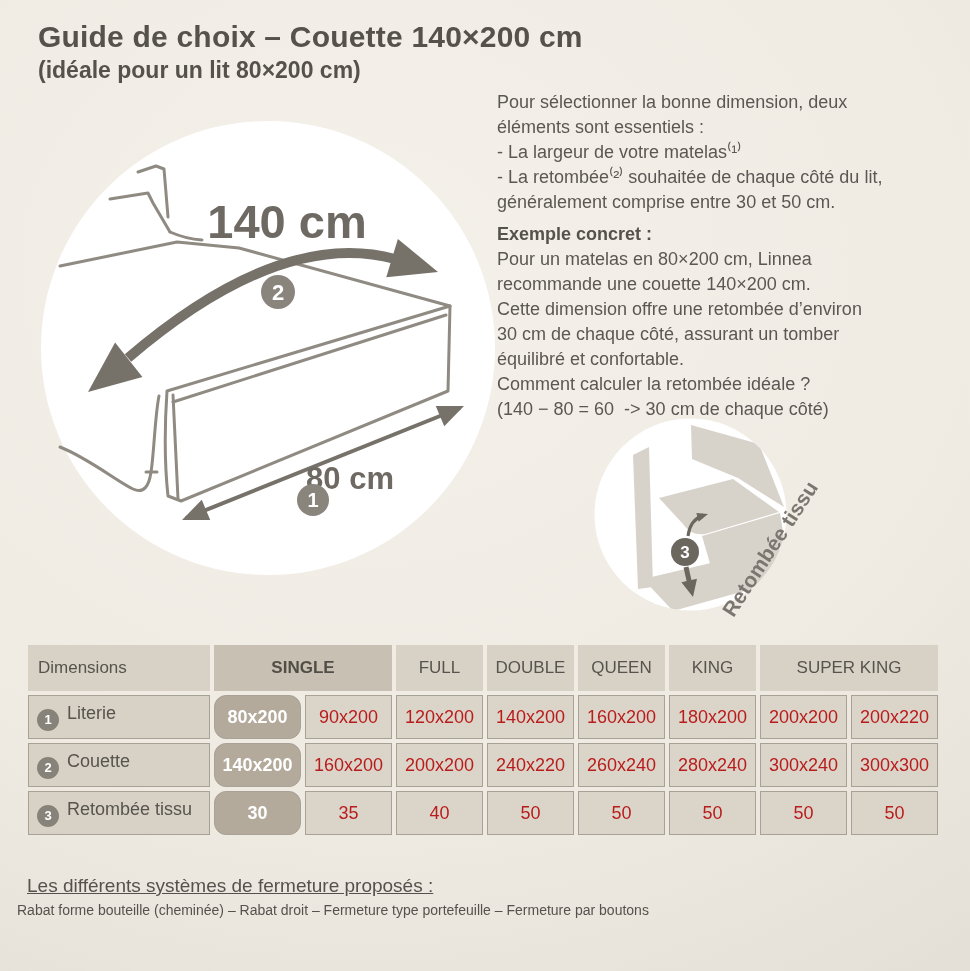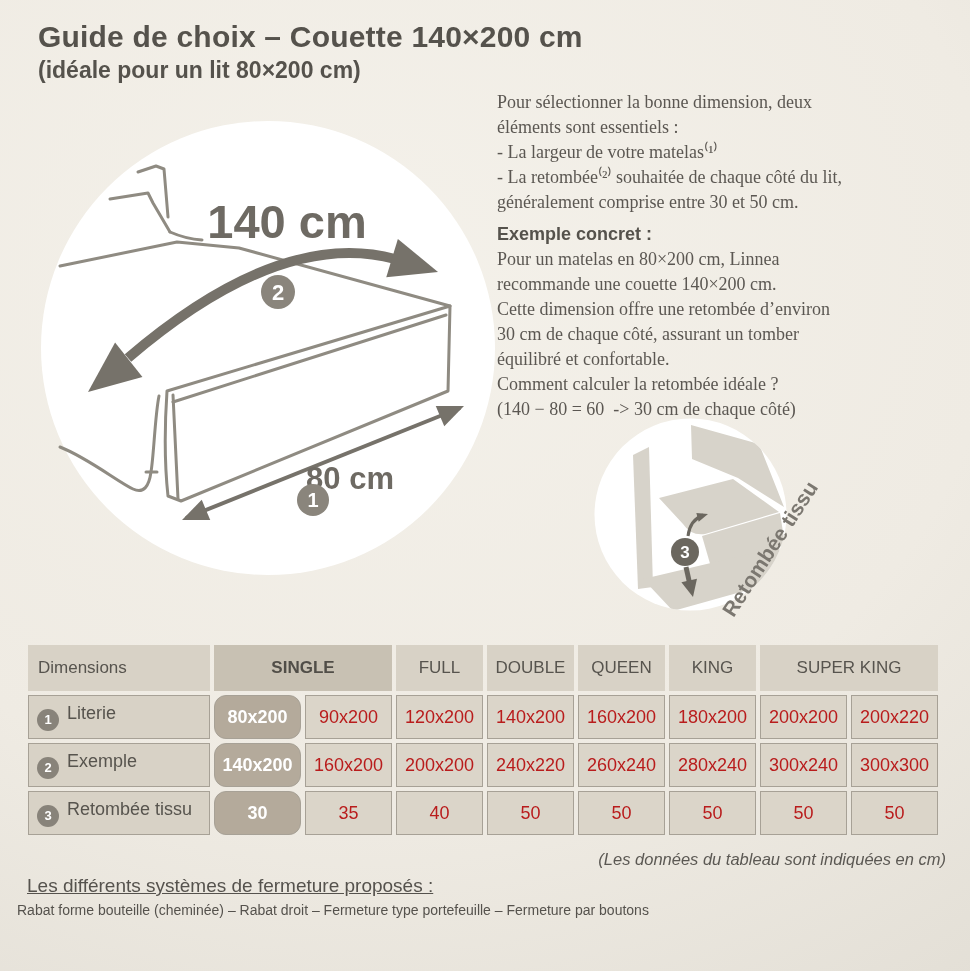--- a/index.html
+++ b/index.html
@@ -17,21 +17,21 @@
     font-size: 30px; font-weight: 700; color: #55524c; letter-spacing: .2px;
   }
   .subtitle {
     position: absolute; left: 38px; top: 57px; margin: 0;
     font-size: 23px; font-weight: 700; color: #55524c;
   }
   .right-col {
     position: absolute; left: 497px; top: 90px; width: 468px;
     font-size: 18px; line-height: 25px; color: #5b5752;
   }
-  .pre { white-space: pre-wrap; margin: 0; font-family: Liberation Serif, serif; }
+  .pre { white-space: pre-wrap; margin: 0; }
   .example-heading { margin: 7px 0 0 0; font-weight: 700; color: #55524c; }
   .big-circle { position: absolute; left: 40px; top: 120px; width: 456px; height: 456px; }
   .small-circle { position: absolute; left: 593px; top: 417px; width: 195px; height: 195px; }
   .big-circle svg, .small-circle svg { display:block; width:100%; height:100%; }
   svg text { font-family: "Liberation Sans", sans-serif; }
   .retombee-label {
     position: absolute; left: 736px; top: 598px; height: 22px;
     font-size: 21px; font-weight: 700; color: #7b7770; white-space: nowrap;
     transform: rotate(-57deg); transform-origin: 0 100%;
   }
@@ -188,21 +188,21 @@
       <td>90x200</td>
       <td>120x200</td>
       <td>140x200</td>
       <td>160x200</td>
       <td>180x200</td>
       <td>200x200</td>
       <td>200x220</td>
     </tr>
     <tr>
       <td class="rowlabel">
-        <span class="badge">2</span><span>Exemple</span>
+        <span class="badge">2</span><span>Couette</span>
       </td>
       <td class="hl">140x200</td>
       <td>160x200</td>
       <td>200x200</td>
       <td>240x220</td>
       <td>260x240</td>
       <td>280x240</td>
       <td>300x240</td>
       <td>300x300</td>
     </tr>
@@ -215,17 +215,16 @@
       <td>40</td>
       <td>50</td>
       <td>50</td>
       <td>50</td>
       <td>50</td>
       <td>50</td>
     </tr>
   </tbody>
     </table>
 
-  <div class="footnote">(Les données du tableau sont indiquées en cm)</div>
   <p class="closures-heading">Les différents systèmes de fermeture proposés :</p>
   <p class="closures-text">Rabat forme bouteille (cheminée) – Rabat droit – Fermeture type portefeuille – Fermeture par boutons</p>
 
 </div>
 
 </body></html>

